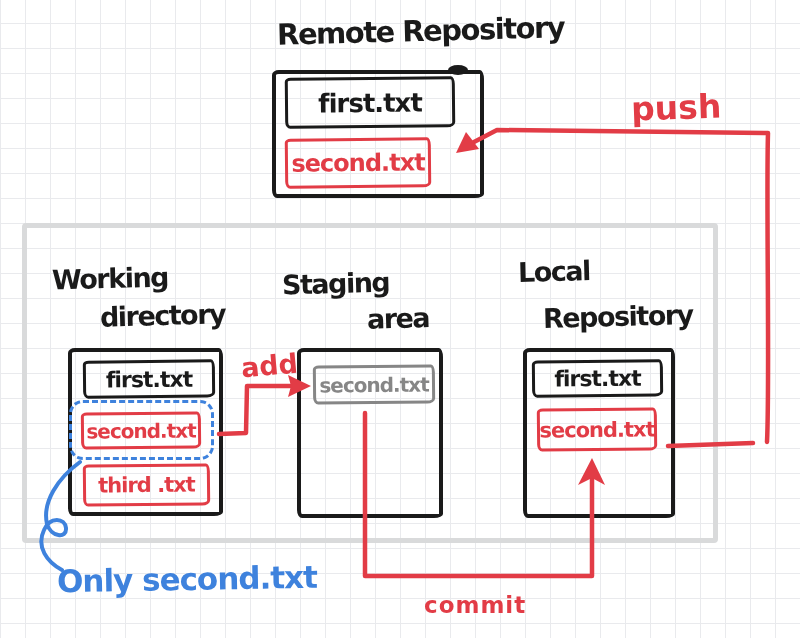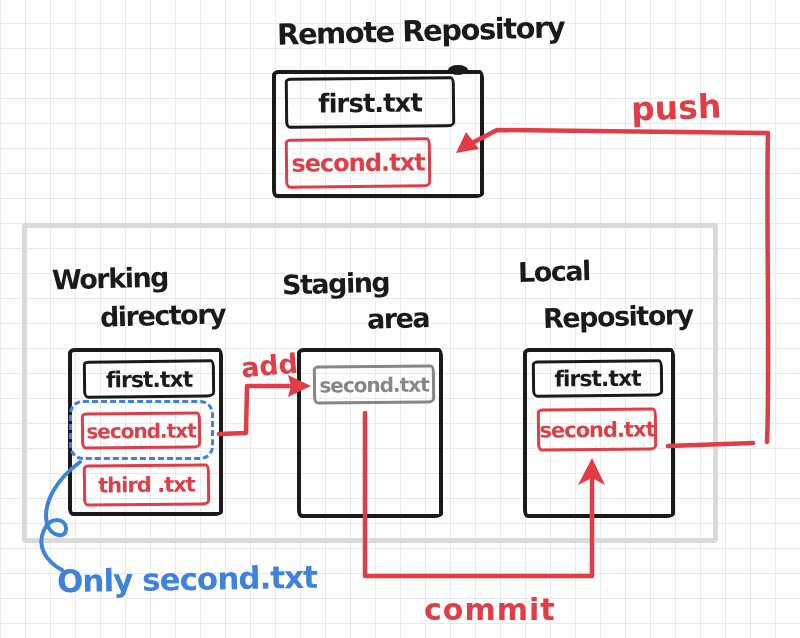--- a/index.html
+++ b/index.html
@@ -123,21 +123,21 @@
   #t-remote     { left: 277px; top: 14px;  font-size: 29px; }
   #t-working-1  { left: 52px;  top: 263px; }
   #t-working-2  { left: 100px; top: 300px; }
   #t-staging-1  { left: 282px; top: 268px; }
   #t-staging-2  { left: 367px; top: 303px; }
   #t-local-1    { left: 518px; top: 256px; }
   #t-local-2    { left: 543px; top: 301px; }
 
   #label-push   { left: 631px; top: 88px;  font-size: 33px; transform: rotate(-2deg); }
   #label-add    { left: 241px; top: 350px; font-size: 27px; transform: rotate(-5deg); }
-  #label-commit { left: 424px; top: 592px; font-size: 30px; letter-spacing: 1px; text-align: center; }
+  #label-commit { left: 424px; top: 592px; font-size: 23px; letter-spacing: 1px; text-align: center; }
   #note-only    { left: 57px;  top: 561px; }
 </style>
 </head>
 <body>
 
 <div class="canvas">
 
   <div id="workspace" class="container-outline"></div>
 
   <div id="t-remote" class="hand-title">Remote Repository</div>

